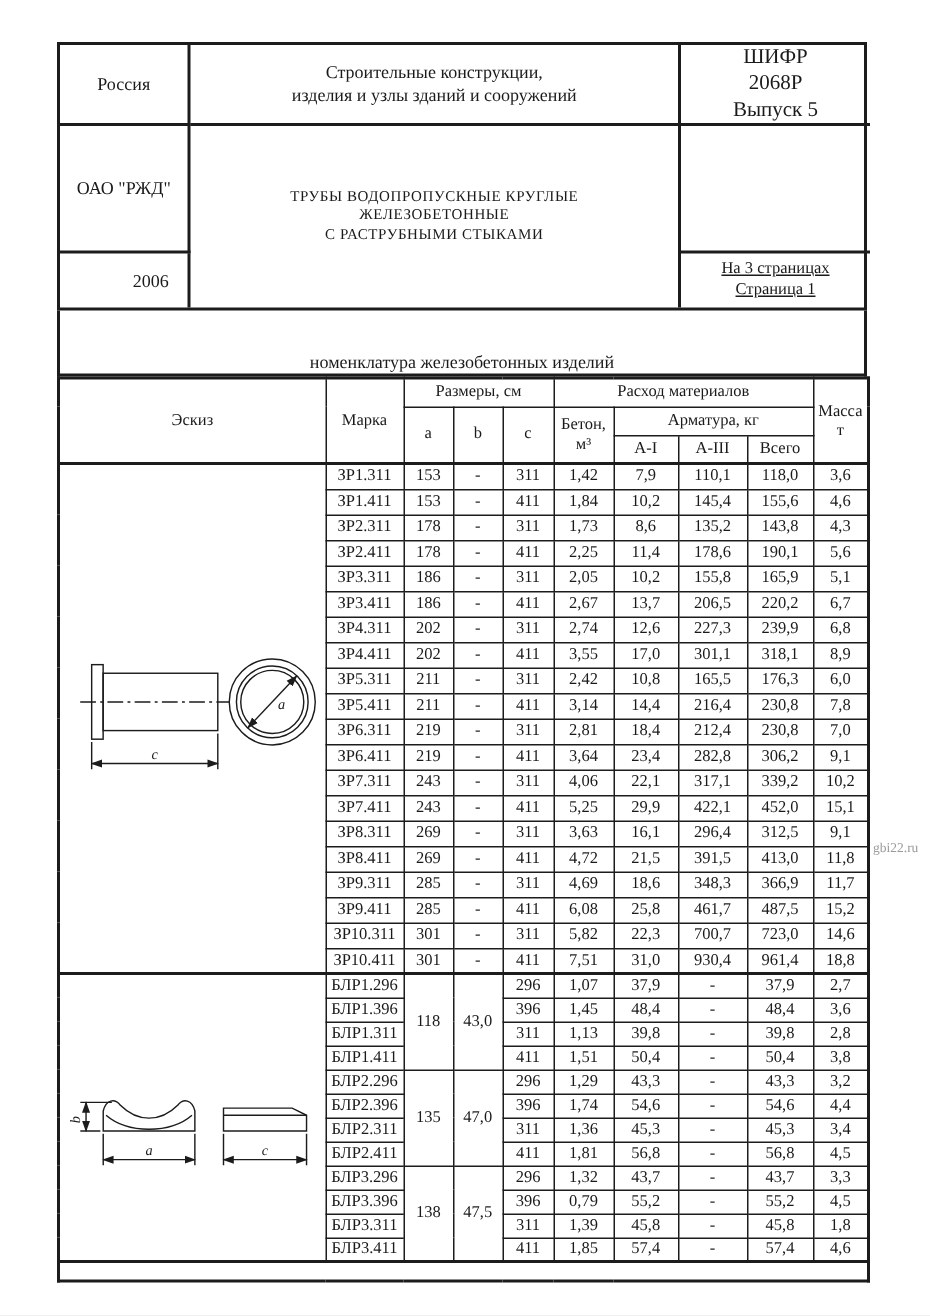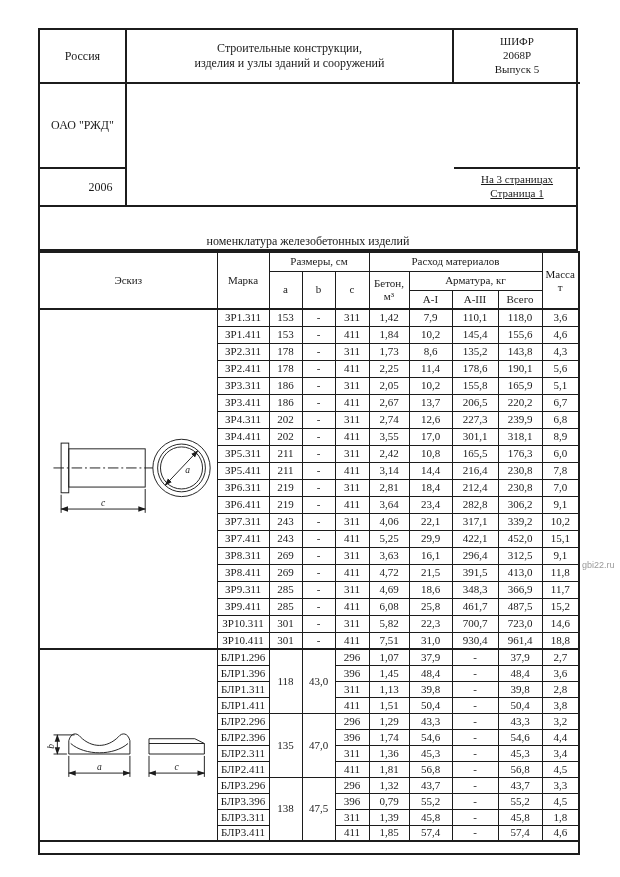--- a/index.html
+++ b/index.html
@@ -19,21 +19,21 @@
     box-sizing:border-box;
   }
   .doc-header > div{
     border-right:2px solid #1c1c1c;
     border-bottom:2px solid #1c1c1c;
     display:flex;flex-direction:column;align-items:center;justify-content:center;
     text-align:center;box-sizing:border-box;line-height:1.25;
   }
   .dh-country{grid-column:1;grid-row:1;font-size:12px;}
   .dh-class{grid-column:2;grid-row:1;font-size:12px;padding:0 20px;}
-  .dh-cipher{grid-column:3;grid-row:1;font-size:11px;border-right:none !important;}
+  .dh-cipher{grid-column:3;grid-row:1;font-size:14px;border-right:none !important;}
   .dh-org{grid-column:1;grid-row:2;font-size:12px;}
   .dh-title{grid-column:2;grid-row:2/4;font-size:10px;letter-spacing:.4px;border-bottom:none !important;}
   .dh-empty{grid-column:3;grid-row:2;border-right:none !important;}
   .dh-year{grid-column:1;grid-row:3;font-size:12px;border-bottom:none !important;padding-left:36px;}
   .dh-pages{grid-column:3;grid-row:3;font-size:11px;border-right:none !important;border-bottom:none !important;text-decoration:underline;}
 
   
   .nomen{
     border:2px solid #1c1c1c;border-top:none;box-sizing:border-box;
     height:44px;display:flex;align-items:flex-end;justify-content:center;
@@ -57,21 +57,21 @@
   tbody.grp-blr tr{height:16px;}
   tbody.grp-blr{border-top:2px solid #1c1c1c;}
   tbody.filler{border-top:2px solid #1c1c1c;}
   tbody.filler td{height:11px;border:none;}
   td.sketch-cell{background:#fff;vertical-align:middle;text-align:center;padding:0;}
   .unit-line{display:block;}
 
   
   .watermark{
     position:absolute;left:582px;top:560px;font-size:9px;
-    color:#9a9a9a;font-family:Liberation Sans, sans-serif;
+    color:#9a9a9a;font-family:Liberation Serif, serif;
   }
 
   svg .thin{stroke:#1c1c1c;stroke-width:1;fill:none;}
   svg text{font-family:"Liberation Serif","DejaVu Serif",serif;font-size:10px;font-style:italic;fill:#1c1c1c;}
 </style>
 </head>
 <body>
 
 <div class="sheet">
   <div class="content">
@@ -84,20 +84,25 @@
         <span>Строительные конструкции,</span>
         <span>изделия и узлы зданий и сооружений</span>
       </div>
       <div class="dh-cipher">
         <span>ШИФР</span>
         <span>2068Р</span>
         <span>Выпуск 5</span>
       </div>
       <div class="dh-org">
         <span>ОАО "РЖД"</span>
+      </div>
+      <div class="dh-title">
+        <span>ТРУБЫ ВОДОПРОПУСКНЫЕ КРУГЛЫЕ</span>
+        <span>ЖЕЛЕЗОБЕТОННЫЕ</span>
+        <span>С РАСТРУБНЫМИ СТЫКАМИ</span>
       </div>
       <div class="dh-empty"></div>
       <div class="dh-year">
         <span>2006</span>
       </div>
       <div class="dh-pages">
         <span>На 3 страницах</span>
         <span>Страница 1</span>
       </div>
     </div>

